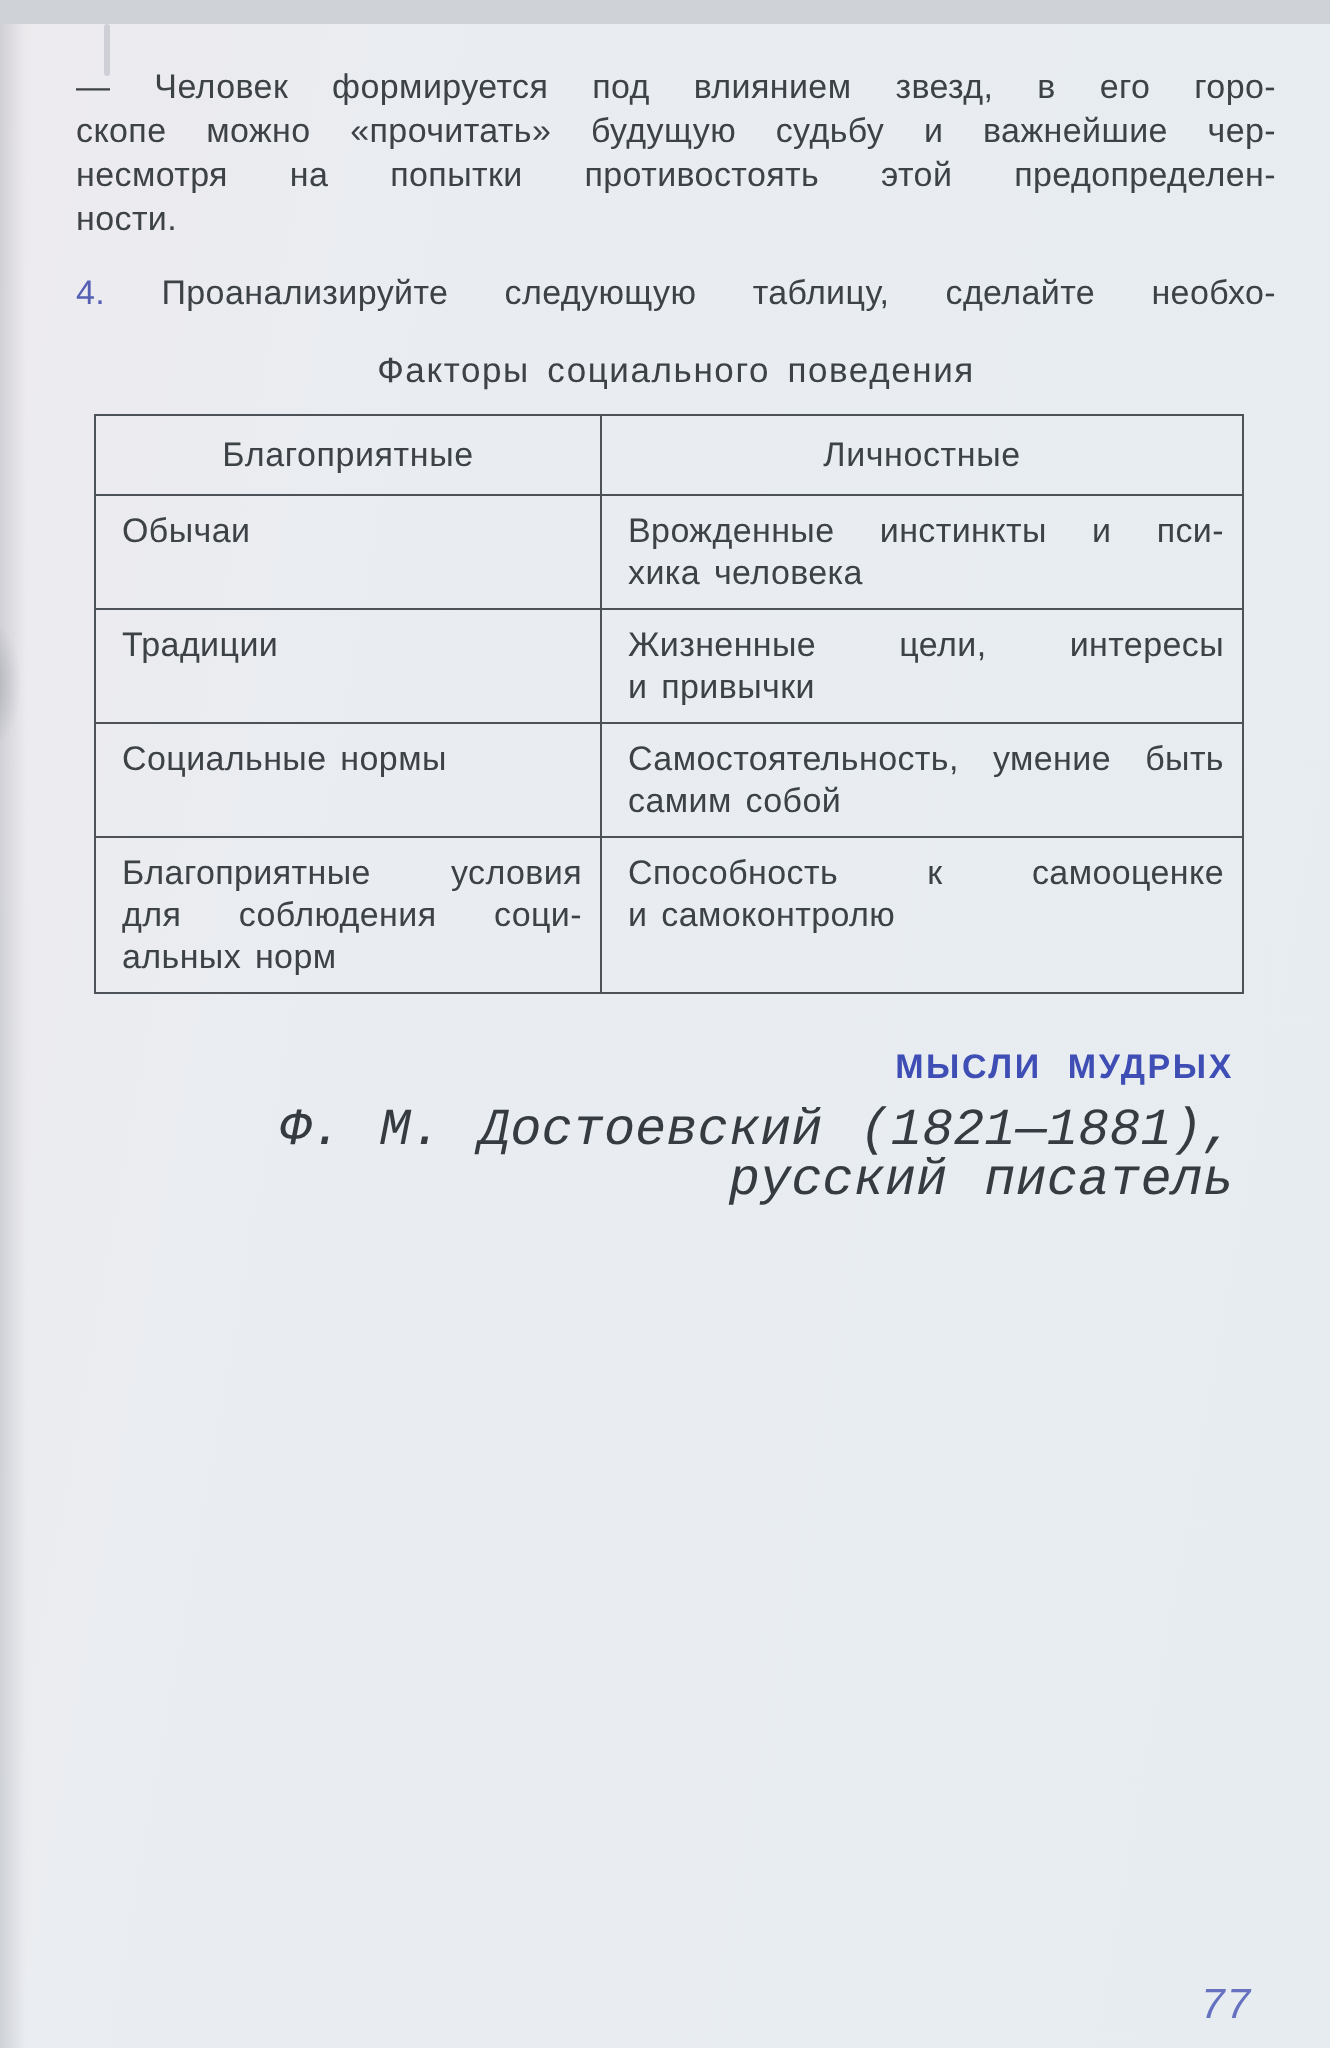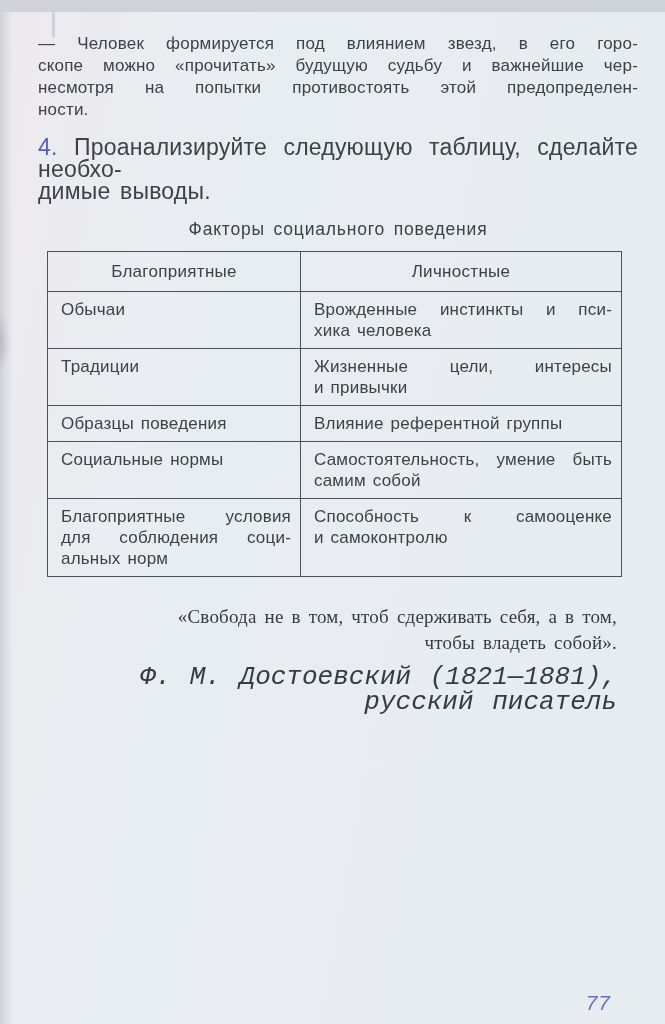--- a/index.html
+++ b/index.html
@@ -44,21 +44,21 @@
 
   .intro {
     font-size: 17px;
     line-height: 22px;
     letter-spacing: 0.2px;
     word-spacing: 3px;
   }
 
   .task {
     margin-top: 15px;
-    font-size: 23px;
+    font-size: 17px;
     line-height: 22px;
     letter-spacing: 0.2px;
     word-spacing: 3px;
   }
   .task-number { color: #5560b5; }
 
   .table-title {
     margin-top: 17px;
     text-align: center;
     font-weight: normal;
@@ -123,21 +123,21 @@
     font-style: italic;
     font-size: 26px;
     line-height: 25px;
     word-spacing: 3px;
     color: #363b42;
   }
   .author .line { min-height: 25px; }
 
   .page-number {
     position: absolute;
-    right: 54px;
+    right: 39px;
     bottom: 21px;
     color: #6672c0;
     font-style: italic;
     font-size: 21px;
     letter-spacing: 1px;
   }
 </style>
 </head>
 <body>
 
@@ -149,21 +149,20 @@
 
   <div class="intro">
       <div class="line line-j">— Человек формируется под влиянием звезд, в его горо-</div>
       <div class="line line-j">скопе можно «прочитать» будущую судьбу и важнейшие чер-</div>
       <div class="line line-j">несмотря на попытки противостоять этой предопределен-</div>
       <div class="line line-left">ности.</div>
     </div>
 
   <div class="task">
     <div class="line line-j"><span class="task-number">4.</span> <span>Проанализируйте следующую таблицу, сделайте необхо-</span></div>
-    <div class="line line-left">димые выводы.</div>
   </div>
 
   <div class="table-title">Факторы социального поведения</div>
 
   <table class="factors-table">
     <colgroup>
         <col class="c1">
         <col class="c2">
       </colgroup>
     <thead>
@@ -186,28 +185,20 @@
           <td>
             <div class="line line-left">Традиции</div>
           </td>
           <td>
             <div class="line line-j">Жизненные цели, интересы</div>
             <div class="line line-left">и привычки</div>
           </td>
         </tr>
         <tr>
           <td>
-            <div class="line line-left">Образцы поведения</div>
-          </td>
-          <td>
-            <div class="line line-left">Влияние референтной группы</div>
-          </td>
-        </tr>
-        <tr>
-          <td>
             <div class="line line-left">Социальные нормы</div>
           </td>
           <td>
             <div class="line line-j">Самостоятельность, умение быть</div>
             <div class="line line-left">самим собой</div>
           </td>
         </tr>
         <tr>
           <td>
             <div class="line line-j">Благоприятные условия</div>
@@ -216,24 +207,21 @@
           </td>
           <td>
             <div class="line line-j">Способность к самооценке</div>
             <div class="line line-left">и самоконтролю</div>
           </td>
         </tr>
       </tbody>
   </table>
 
   <div class="wisdom">
-    <div class="quote">
-        <div class="line line-right">«Свобода не в том, чтоб сдерживать себя, а в том,</div>
-        <div class="line line-right">чтобы владеть собой».</div>
-      </div>
+    <div class="wisdom-heading">МЫСЛИ МУДРЫХ</div>
     <div class="author">
         <div class="line line-right">Ф. М. Достоевский (1821—1881),</div>
         <div class="line line-right">русский писатель</div>
       </div>
   </div>
 
   <div class="page-number">77</div>
 
 </div>
 

